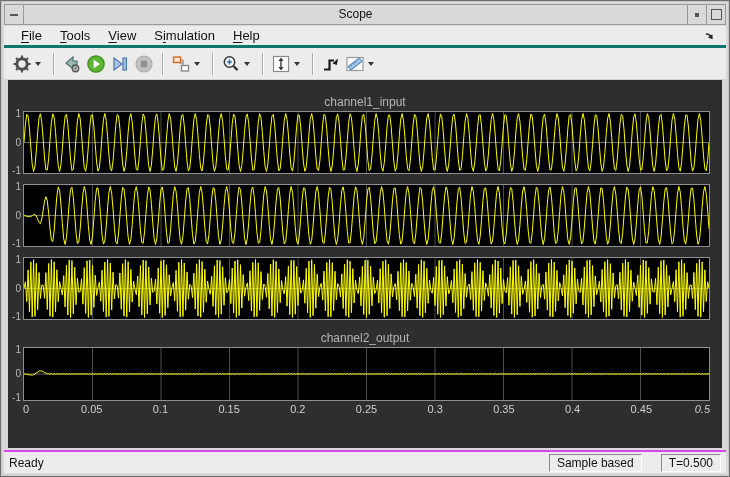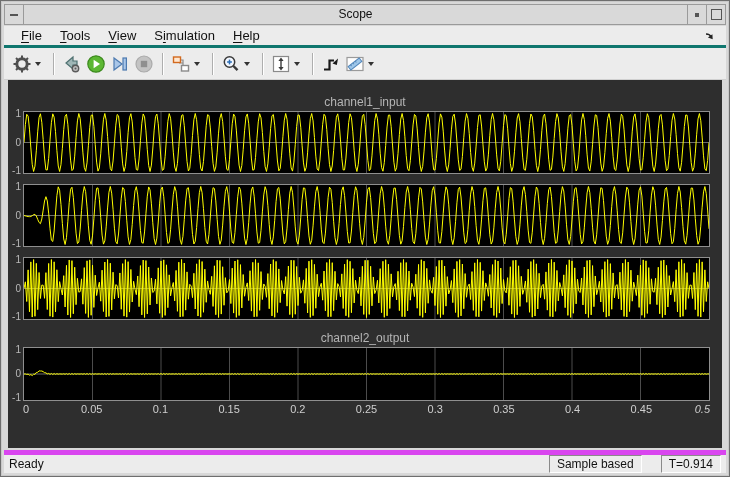--- a/index.html
+++ b/index.html
@@ -39,21 +39,21 @@
   .ycol .yt{top:-2px;} .ycol .ym{top:50%;margin-top:-5px;} .ycol .yb{bottom:-2px;}
   .plot{flex:1;background:#000;border:1px solid #8f8f8f;box-sizing:border-box;position:relative;}
   .plot svg{display:block;width:100%;height:100%;}
   .pgap{height:10px;}
   .xlabels{position:relative;height:17px;margin-left:15px;margin-right:12px;}
   .xlabels span{position:absolute;top:2px;font-size:11px;color:#cfcfcf;transform:translateX(-50%);white-space:nowrap;}
   .xlabels span.first{transform:none;}
   .xlabels span.last{transform:translateX(-100%);font-style:italic;}
   
   .statusbar{position:absolute;left:3px;right:3px;bottom:3px;height:23px;background:#ececec;
-             border-top:5px solid #d946ef;display:flex;align-items:center;font-size:12px;color:#111;
+             border-top:2px solid #d946ef;display:flex;align-items:center;font-size:12px;color:#111;
              padding:0 5px;box-sizing:border-box;}
   .statusbar .spacer{flex:1;}
   .sbox{border:1px solid;border-color:#8a8a8a #ffffff #ffffff #8a8a8a;background:#ececec;
         padding:1px 7px;margin-left:19px;font-size:12px;}
 </style>
 </head>
 <body>
 
 <div class="window">
 
@@ -301,15 +301,15 @@
           <span style="left:90%">0.45</span>
           <span class="last" style="left:100%">0.5</span>
         </div>
     </div>
   </div>
 
   <div class="statusbar">
     <span>Ready</span>
     <span class="spacer"></span>
     <span class="sbox">Sample based</span>
-    <span class="sbox">T=0.914</span>
+    <span class="sbox">T=0.500</span>
   </div>
 </div>
 
 </body></html>

